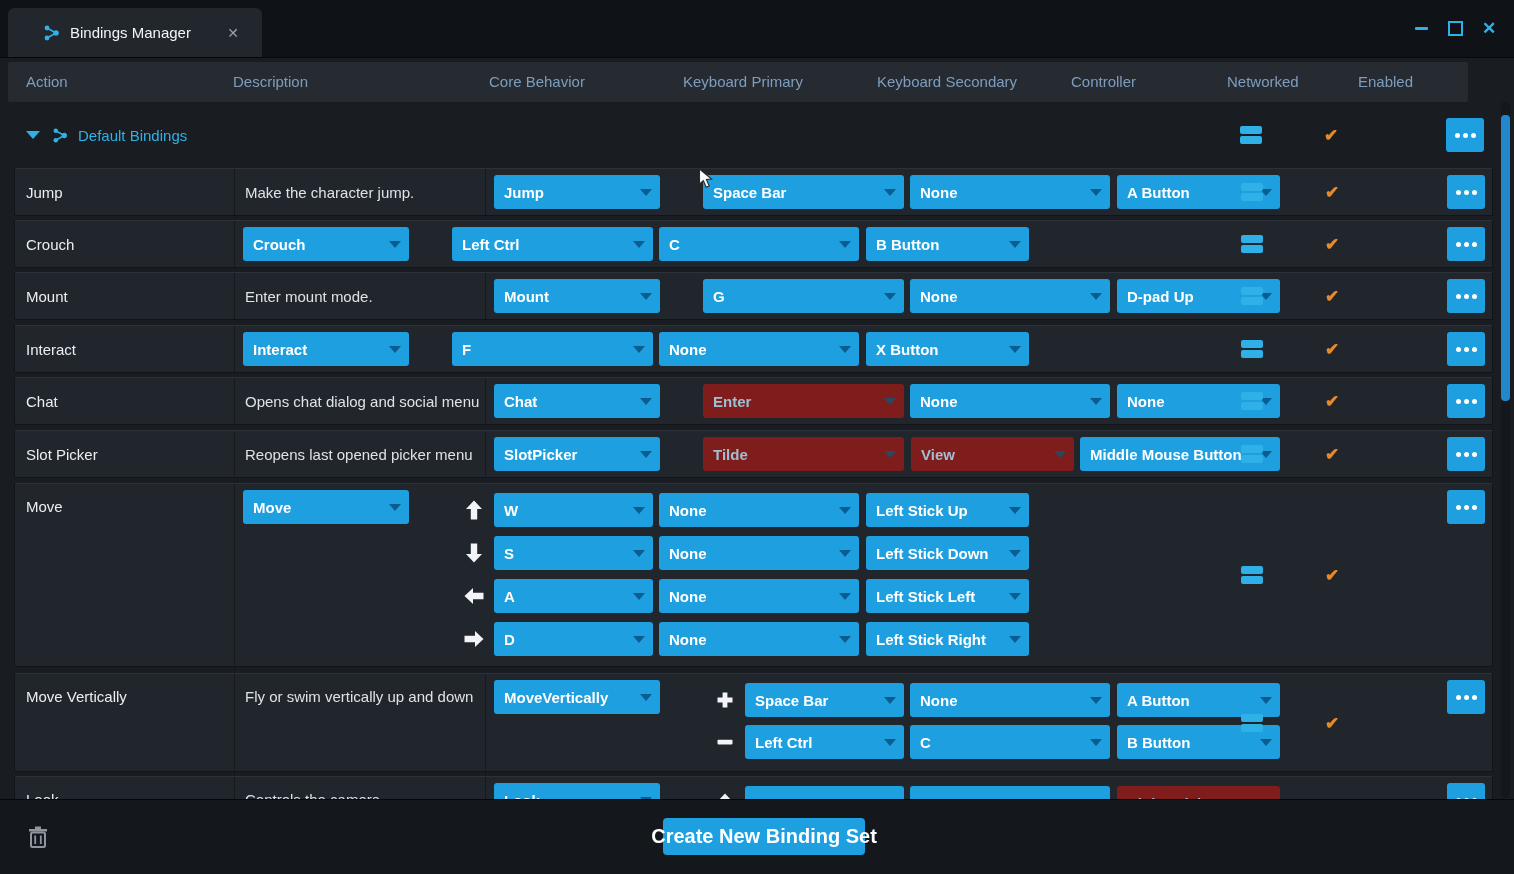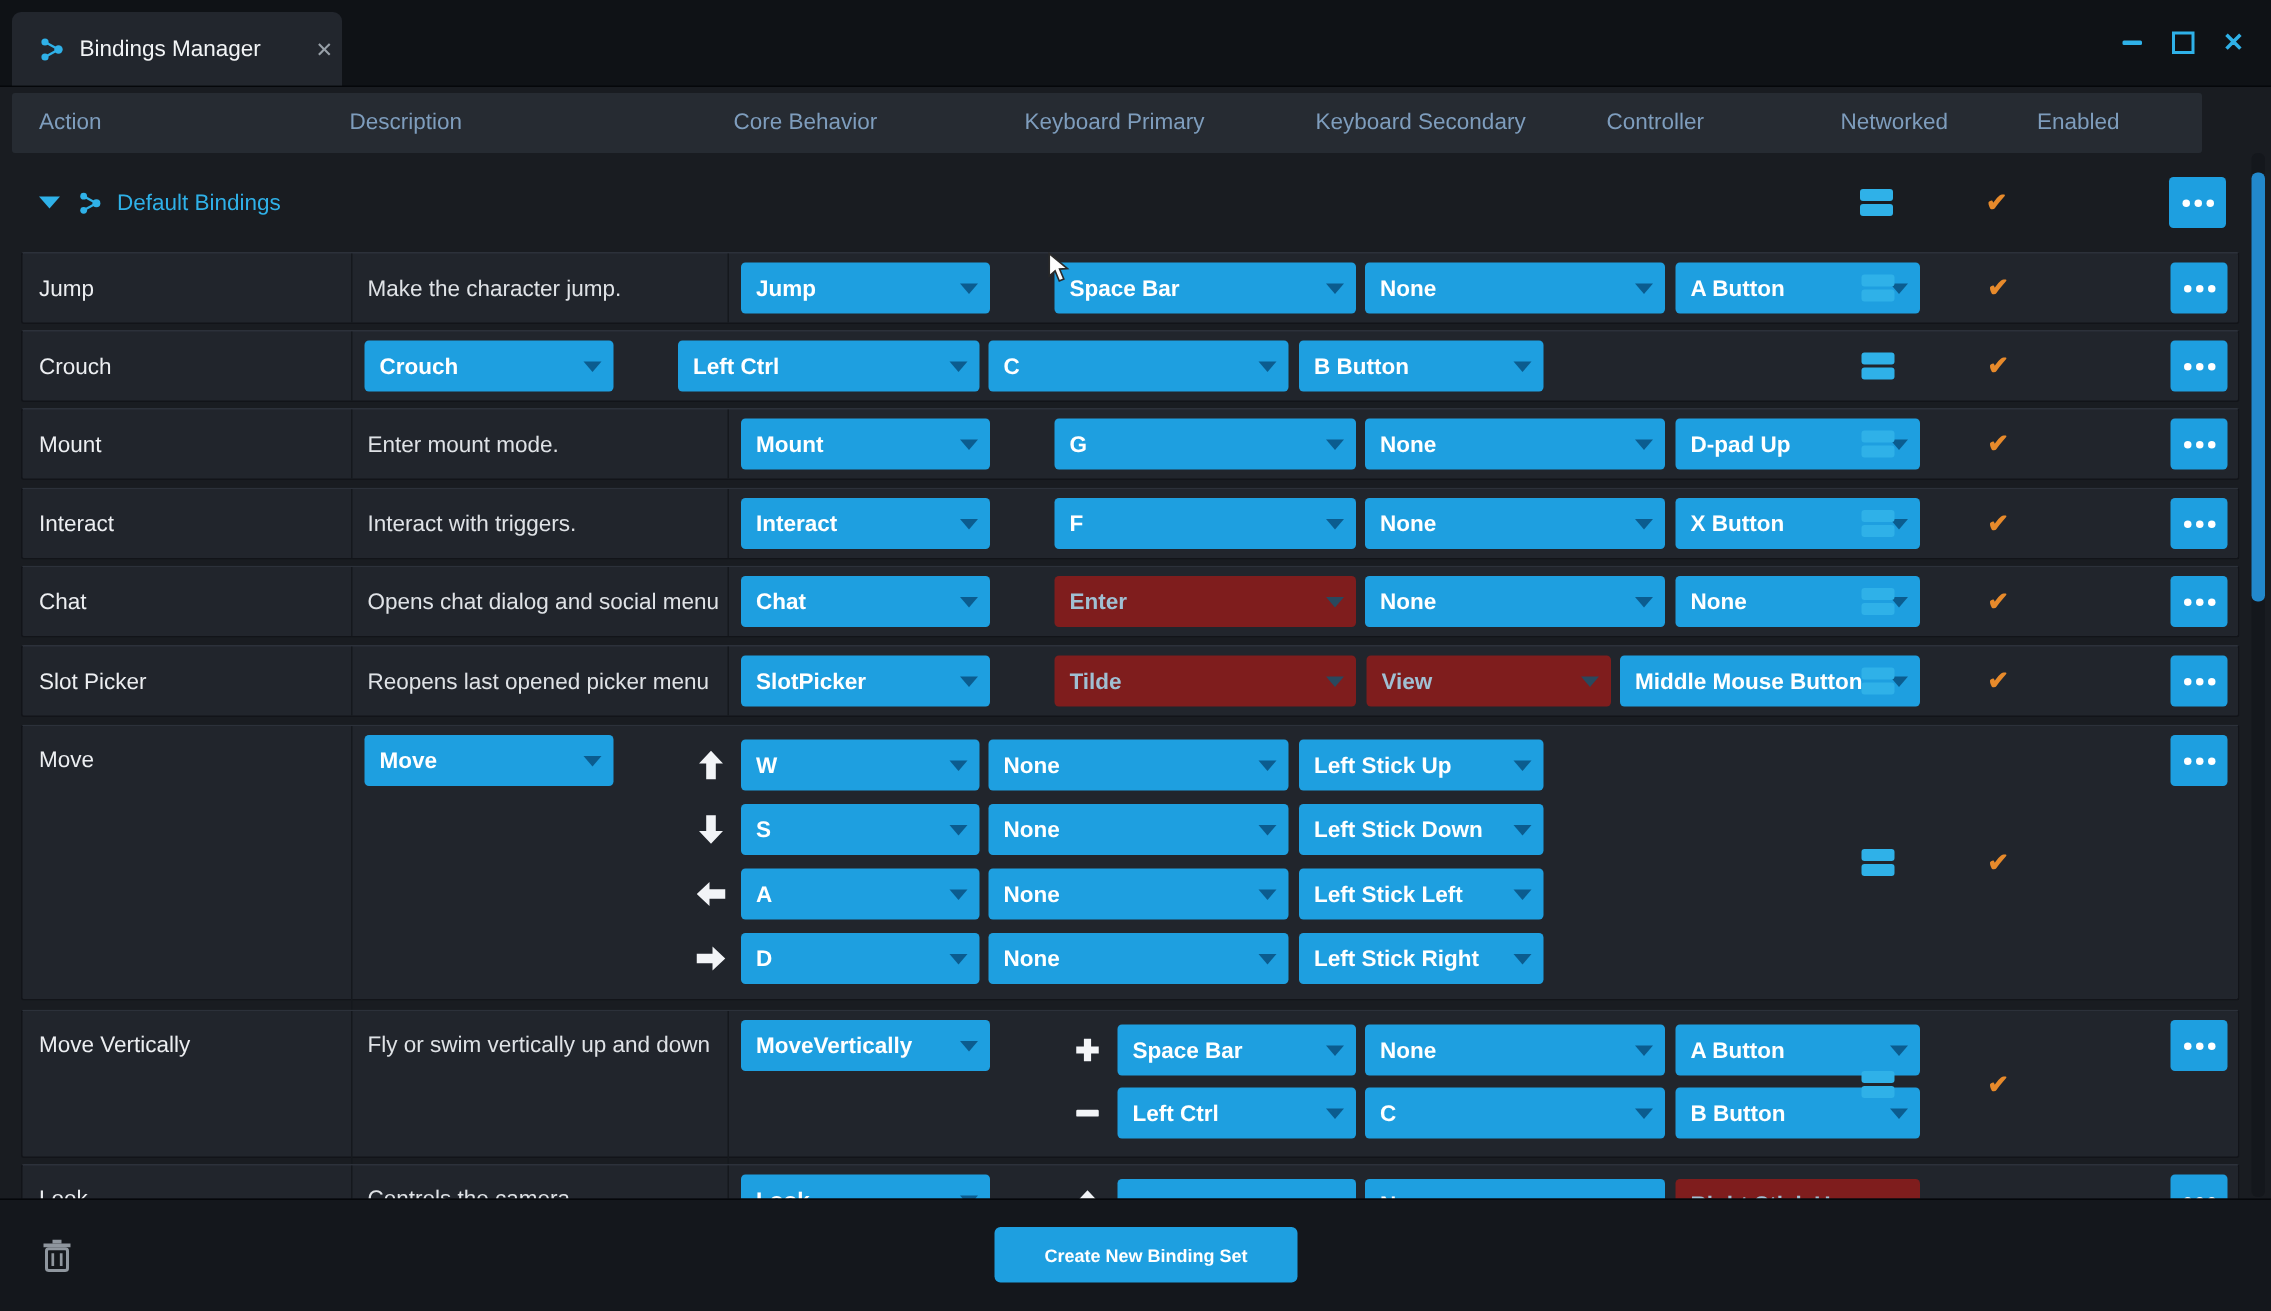--- a/index.html
+++ b/index.html
@@ -4,21 +4,21 @@
 <style>
   html,body{margin:0;padding:0}
   body{
     width:1514px;height:874px;position:relative;overflow:hidden;
     background:#191c21;font-family:"Liberation Sans",sans-serif;color:#e7eaee;
     -webkit-font-smoothing:antialiased;
   }
   
   .titlebar{position:absolute;top:0;left:0;right:0;height:57px;background:#0f1216;border-bottom:1px solid #05070a}
   .tab{position:absolute;left:8px;top:8px;height:49px;width:208px;background:#22262d;
-       border-radius:6px 6px 0 0;display:flex;align-items:center;padding:0 6px;gap:9px}
+       border-radius:6px 6px 0 0;display:flex;align-items:center;padding:0 23px;gap:9px}
   .tab-title{font-size:15px;color:#f2f4f6;white-space:nowrap;flex:1}
   .tab-close{color:#98a0a8;font-size:14px;cursor:default}
   .win-controls{position:absolute;right:16px;top:17px;display:flex;gap:16px;align-items:center;height:22px}
   .win-btn{display:flex;align-items:center;justify-content:center;width:18px;height:18px}
   .min-bar{width:13px;height:3px;background:#2fb1e8;border-radius:1px}
   .max-box{width:11px;height:11px;border:2px solid #2fb1e8}
   .close-x{color:#2fb1e8;font-size:17px;font-weight:bold;line-height:1}
   
   .colheader{position:absolute;top:62px;left:8px;width:1460px;height:40px;background:#262b32;border-radius:2px}
   .colheader span{position:absolute;top:11px;font-size:15px;color:#7e9dbd;white-space:nowrap}
@@ -73,21 +73,21 @@
   .dots i{width:5px;height:5px;border-radius:50%;background:#fff}
   .tall .dots{top:23px}
   .group-row .net{left:1226px}
   
   .scroll-track{position:absolute;right:4px;top:102px;bottom:76px;width:9px;background:#14171c;border-radius:4px}
   .scroll-thumb{position:absolute;left:0;top:13px;width:9px;height:286px;background:#2288cc;border-radius:4px}
   
   .footer{position:absolute;left:0;right:0;bottom:0;height:74px;background:#14171c;border-top:1px solid #05070a}
   .trash{position:absolute;left:28px;top:26px;display:flex}
   .create-btn{position:absolute;left:663px;top:18px;width:202px;height:37px;background:#1e9fe0;border-radius:4px;
-              display:flex;align-items:center;justify-content:center;color:#fff;font-weight:bold;font-size:12px;white-space:nowrap}
+              display:flex;align-items:center;justify-content:center;color:#fff;font-weight:bold;font-size:20px;white-space:nowrap}
   
   .cursor{position:absolute;left:698px;top:168px;pointer-events:none;z-index:50}
 </style>
 </head>
 <body>
 
 <div class="titlebar">
   <div class="tab">
     <span class="group-icon">
       <svg width="18" height="18" viewBox="0 0 18 18">
@@ -222,21 +222,20 @@
   <span class="chk">✔</span>
   <span class="dots">
       <i></i>
       <i></i>
       <i></i>
     </span>
 </div>
 
 <div class="row" style="top:325px">
   <div class="cell-action">Interact</div>
-  <div class="cell-desc">Interact with triggers.</div>
   <div class="dd core">
       <span class="dd-label">Interact</span>
       <span class="chev"></span>
     </div>
   <div class="dd kb1">
       <span class="dd-label">F</span>
       <span class="chev"></span>
     </div>
   <div class="dd kb2">
       <span class="dd-label">None</span>

